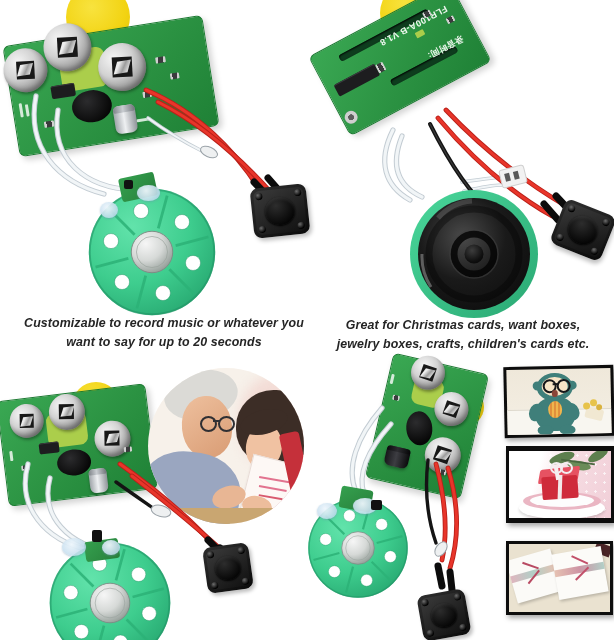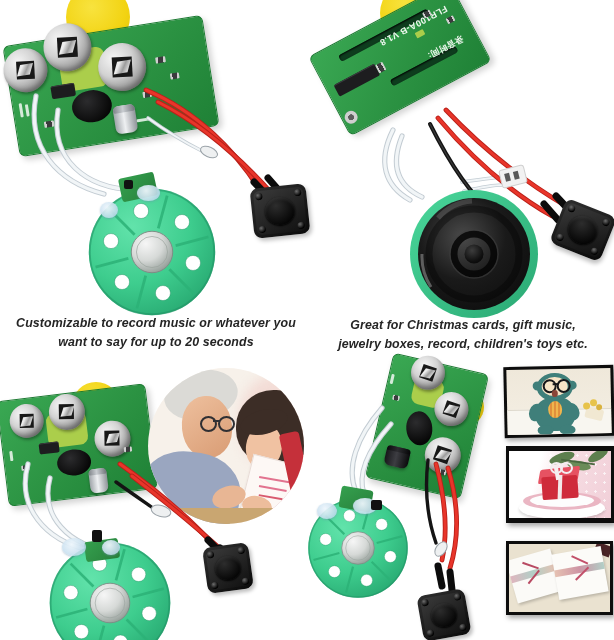--- a/index.html
+++ b/index.html
@@ -186,27 +186,27 @@
         <div class="abs" style="left:14px;top:22px;width:17px;height:2px;background:#b84a62;transform:rotate(-35deg)"></div>
       </div>
       <div class="abs" style="left:46px;top:6px;width:50px;height:46px;background:#fcfbf8;transform:rotate(-10deg);box-shadow:1px 2px 3px rgba(0,0,0,.2)">
         <div class="abs" style="left:0;top:16px;width:50px;height:7px;background:linear-gradient(90deg,#e0b3a0,#c27a8f,#9fc4bb);opacity:.8"></div>
         <div class="abs" style="left:18px;top:9px;width:18px;height:2px;background:#c2506a;transform:rotate(35deg)"></div>
         <div class="abs" style="left:18px;top:23px;width:18px;height:2px;background:#c2506a;transform:rotate(-35deg)"></div>
       </div>
     </div>
   </div>
 
-  <div class="cap2" style="left:4px;top:314px;width:304px">
+  <div class="cap2" style="left:12px;top:314px;width:304px">
     <div>Customizable to record music or whatever you</div>
     <div>want to say for up to 20 seconds</div>
   </div>
   <div class="cap2" style="left:316px;top:316px;width:294px">
-    <div>Great for Christmas cards, gift music,</div>
-    <div>jewelry boxes, record, children's toys etc.</div>
+    <div>Great for Christmas cards, want boxes,</div>
+    <div>jewelry boxes, crafts, children's cards etc.</div>
   </div>
 
   <svg class="abs" style="left:0;top:0" width="614" height="640">
     <defs>
       <radialGradient id="gDisc" cx="35%" cy="30%" r="90%">
         <stop offset="0" stop-color="#62e3ab"></stop>
           <stop offset=".5" stop-color="#3ecd8e"></stop>
         <stop offset=".8" stop-color="#2cb077"></stop>
           <stop offset="1" stop-color="#219467"></stop>
       </radialGradient>

